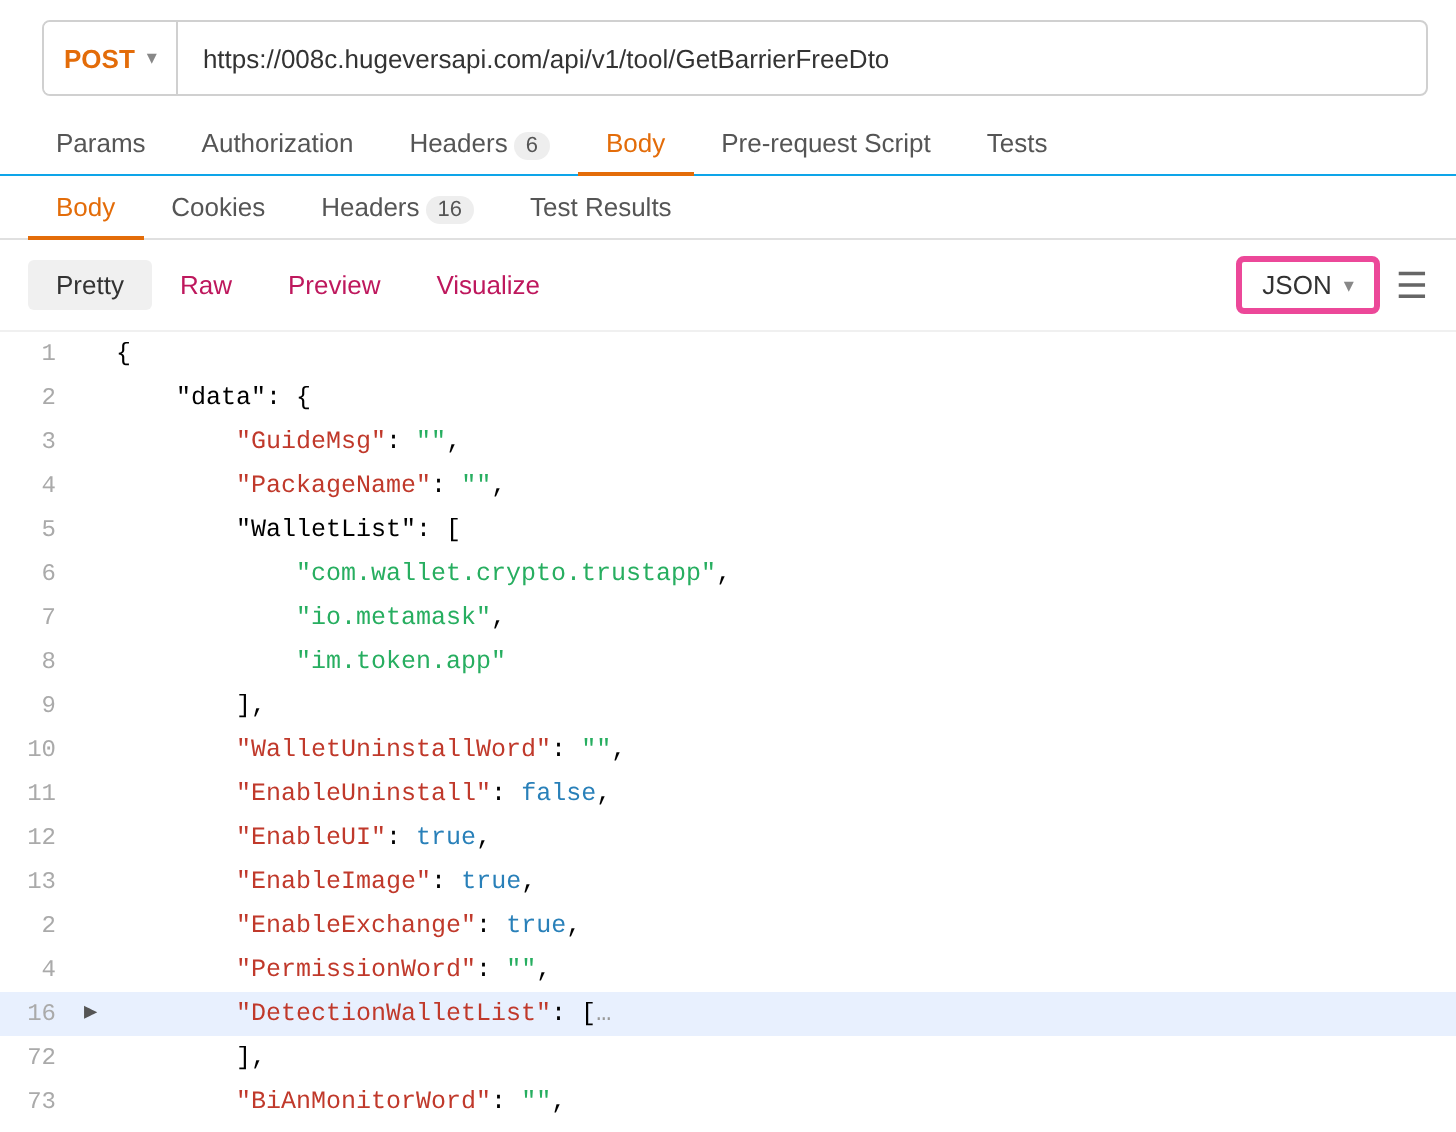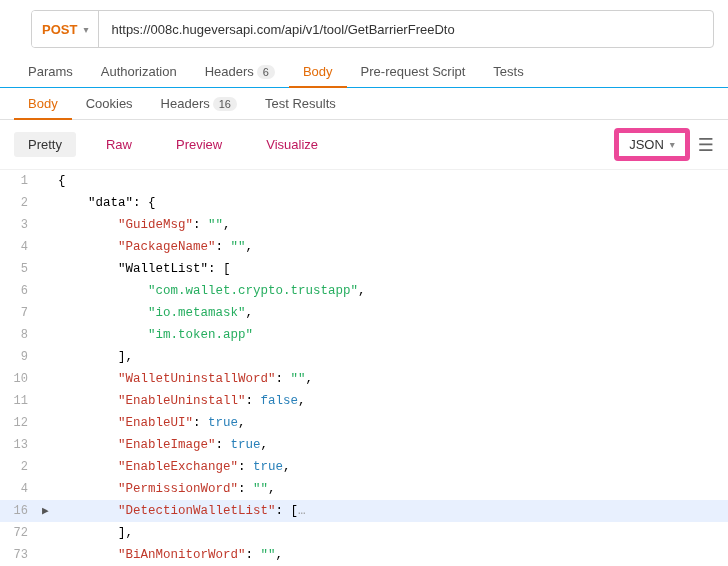--- a/index.html
+++ b/index.html
@@ -8,21 +8,21 @@
       background: #fff;
       width: 728px;
       min-height: 566px;
       overflow-x: hidden;
     }
 
     
     .url-bar {
       display: flex;
       align-items: center;
-      margin: 10px 14px 8px 31px;
+      margin: 10px 14px 8px 21px;
       border: 1px solid #d0d0d0;
       border-radius: 4px;
       height: 38px;
       overflow: hidden;
     }
     .method-badge {
       display: flex;
       align-items: center;
       padding: 0 10px;
       height: 100%;
@@ -92,21 +92,21 @@
     .format-bar {
       display: flex;
       align-items: center;
       padding: 8px 14px;
       gap: 0;
       border-bottom: 1px solid #f0f0f0;
       justify-content: space-between;
     }
     .format-tabs {
       display: flex;
-      gap: 16px;
+      gap: 0;
     }
     .format-tab {
       padding: 5px 14px;
       font-size: 13px;
       color: #be185d;
       cursor: pointer;
       border-radius: 3px;
     }
     .format-tab.active {
       background: #f0f0f0;
@@ -114,21 +114,21 @@
       font-weight: 500;
     }
     .format-right {
       display: flex;
       align-items: center;
       gap: 8px;
     }
     .json-select {
       display: flex;
       align-items: center;
-      border: 5px solid #ec4899;
+      border: 3px solid #ec4899;
       border-radius: 4px;
       padding: 4px 10px;
       font-size: 13px;
       color: #333;
       gap: 6px;
       cursor: pointer;
     }
     .wrap-icon {
       font-size: 18px;
       color: #666;

